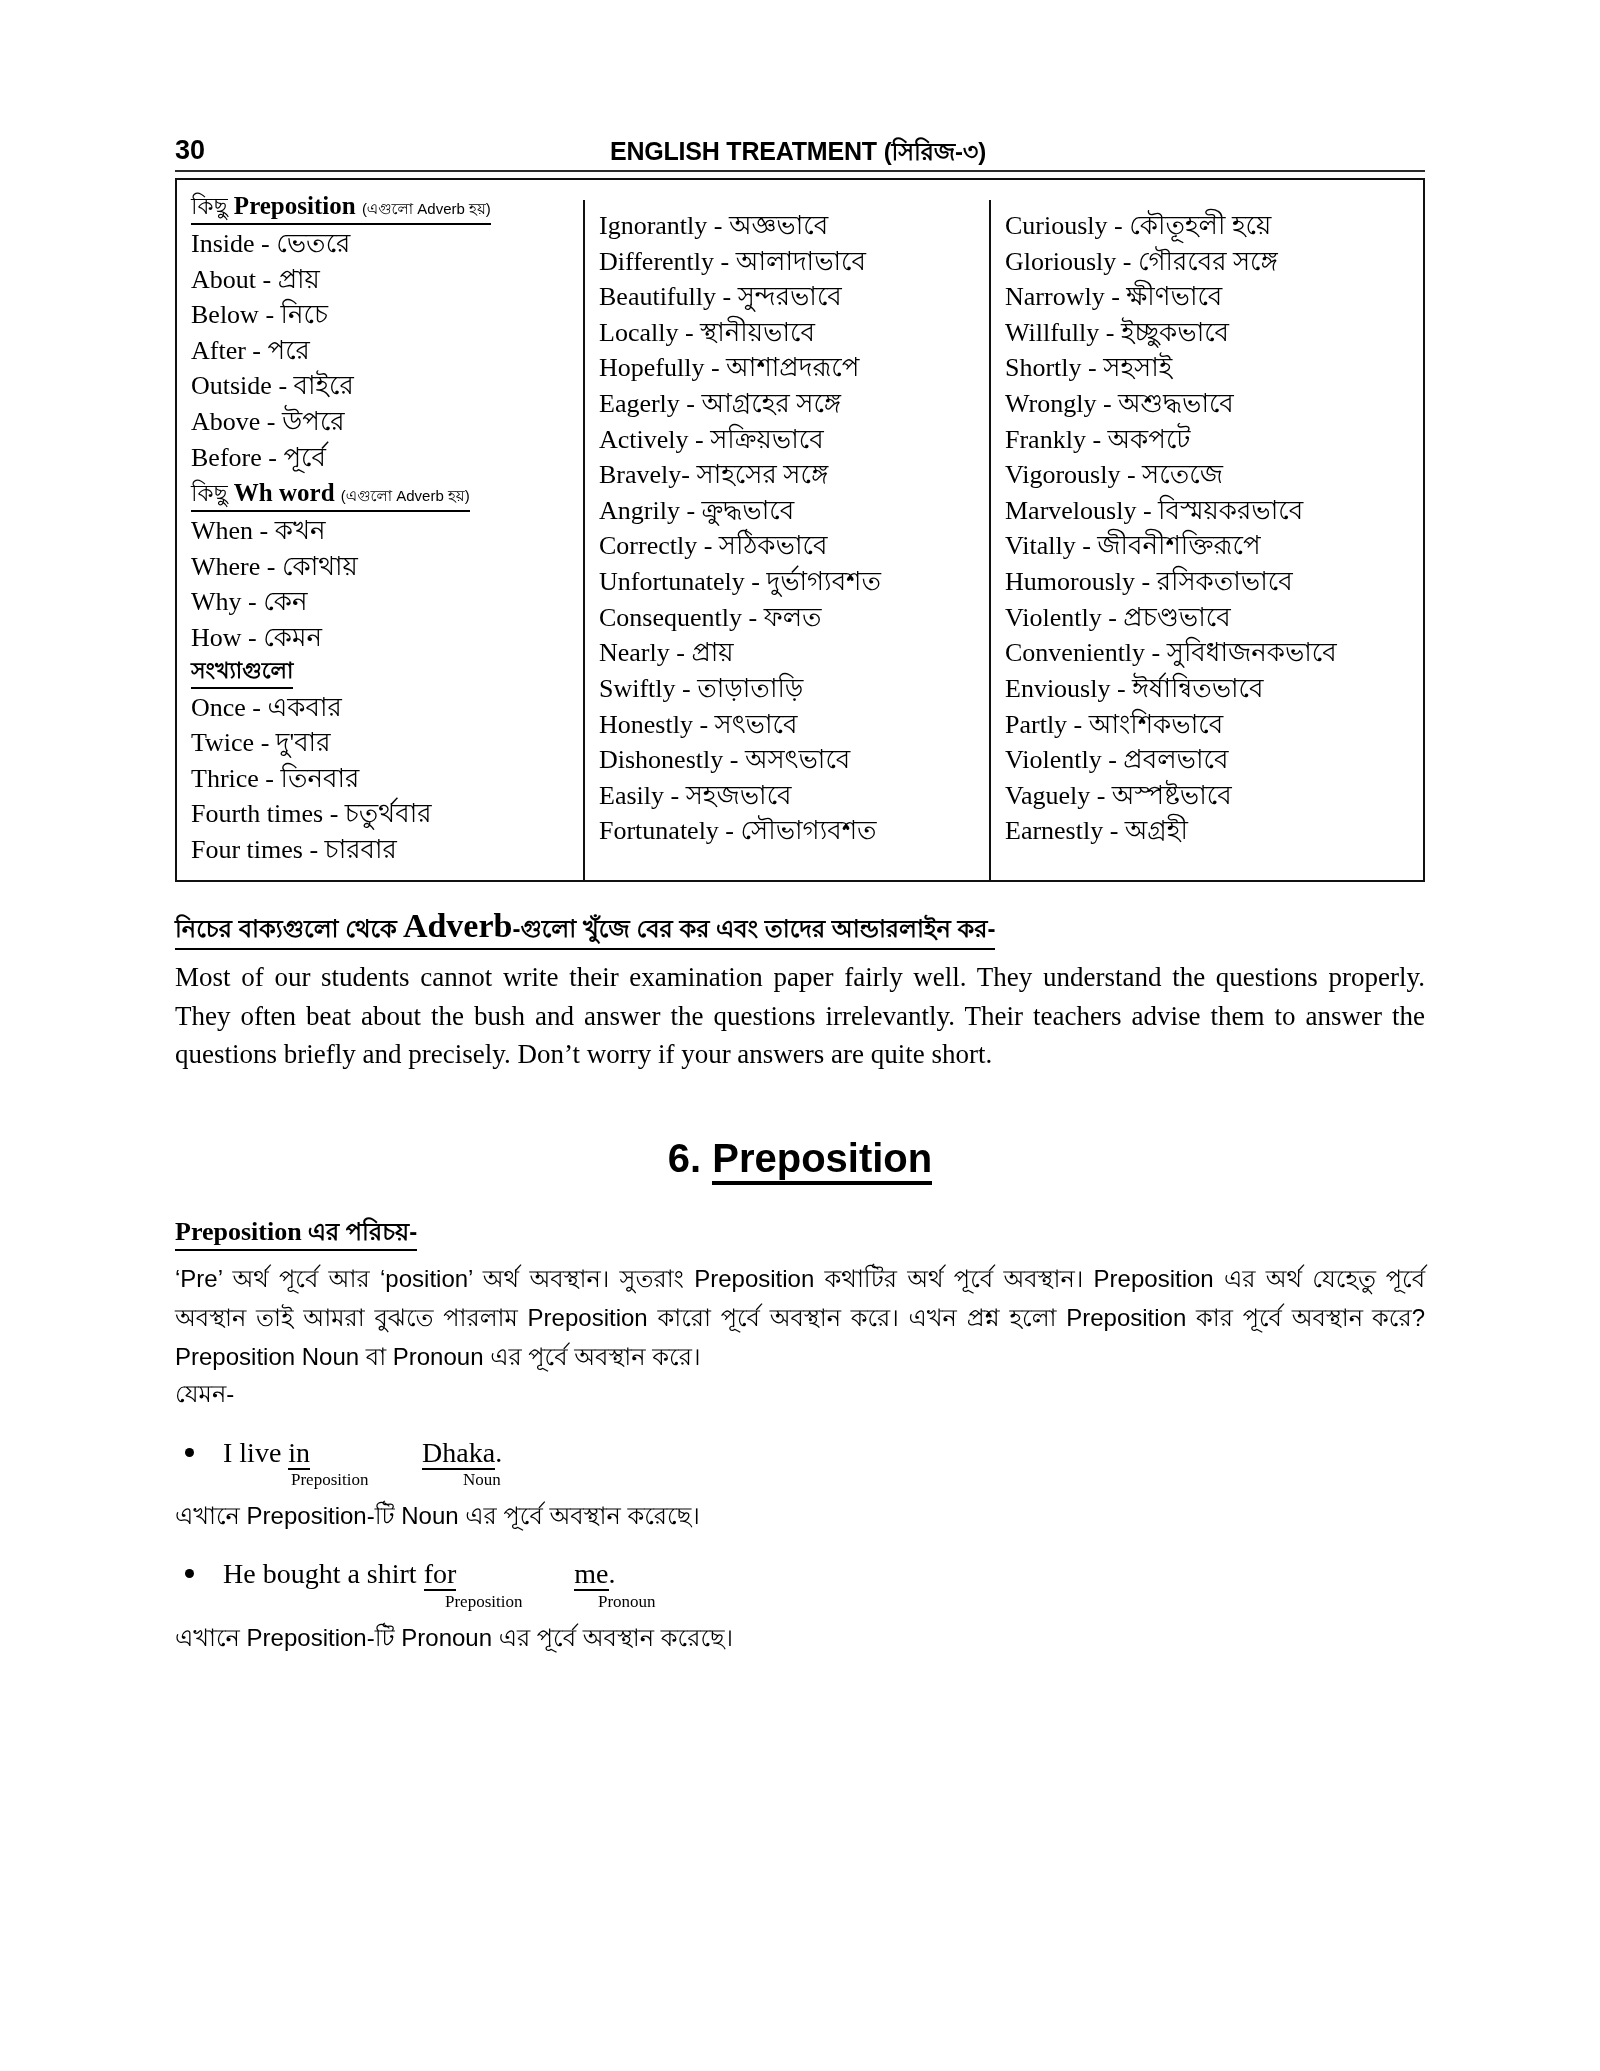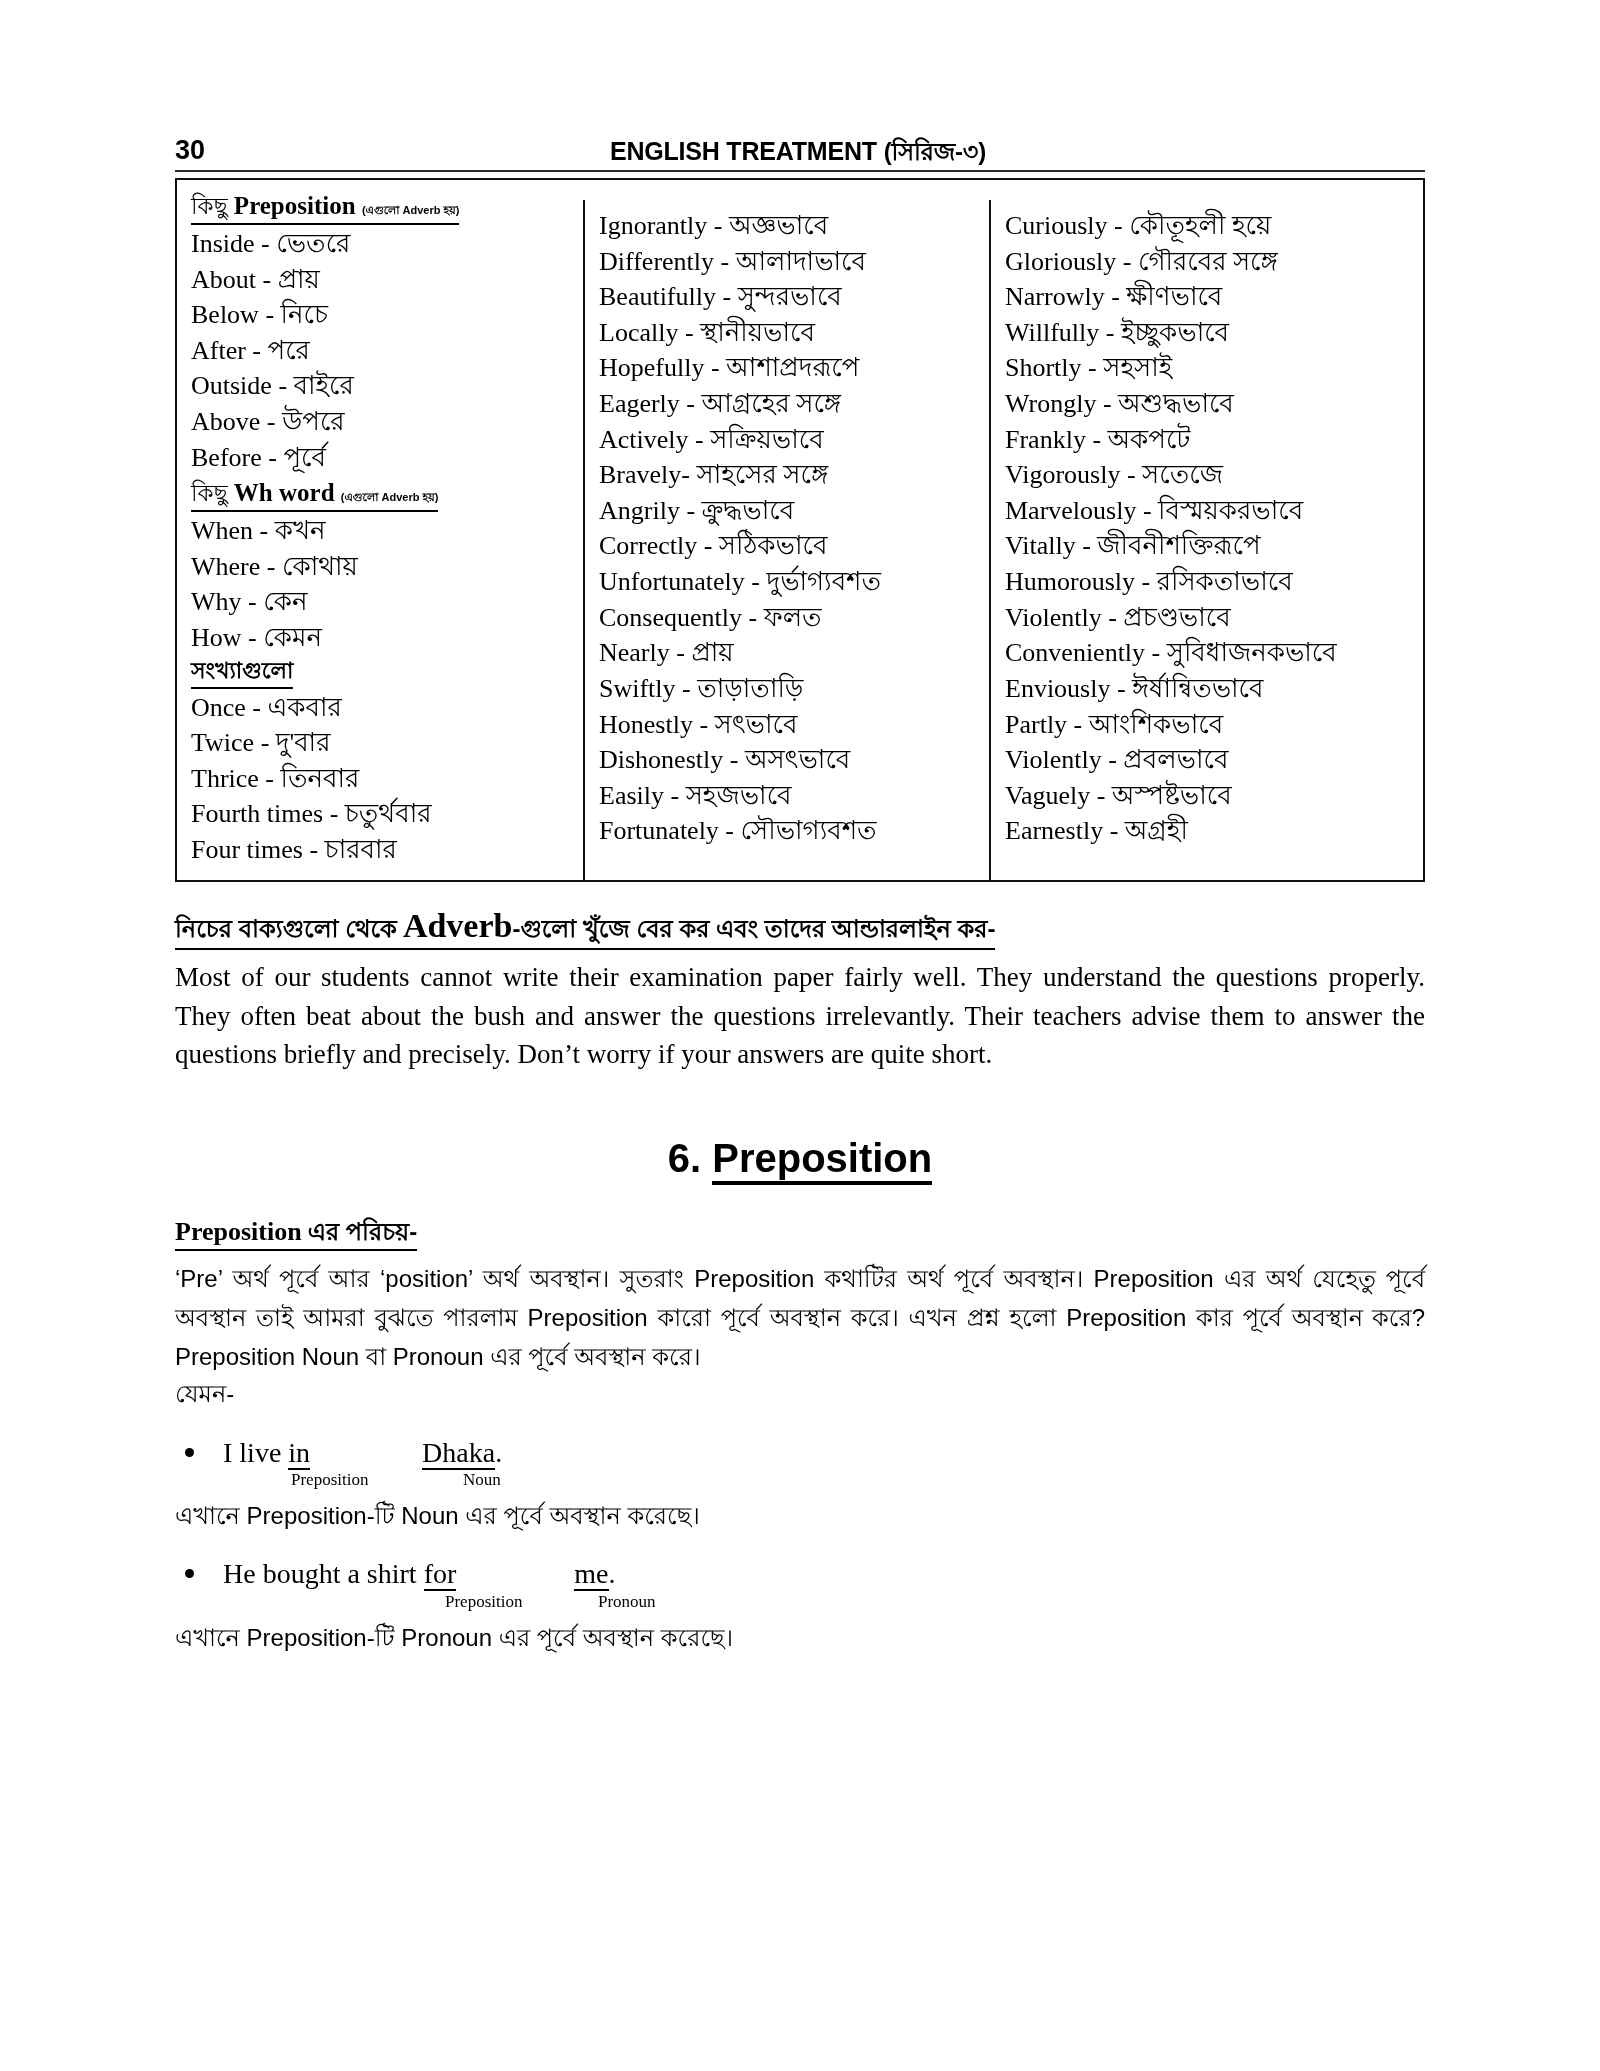--- a/index.html
+++ b/index.html
@@ -90,21 +90,21 @@
     font-size: 25px;
     font-weight: bold;
     line-height: 1.4;
     white-space: nowrap;
     display: inline-block;
     border-bottom: 2px solid #000;
     padding-bottom: 0px;
     margin-bottom: 1px;
   }
   .wt-head .bn-h { font-size: 23px; font-weight: normal; }
-  .wt-head .note { font-size: 11px; font-weight: bold; text-align: right; }
+  .wt-head .note { font-size: 15px; font-weight: normal; text-align: right; }
   .wt-head.bn-only { font-size: 22px; font-weight: bold; }
 
   
   .instruction {
     margin-top: 22px;
     font-size: 24px;
     font-weight: bold;
     display: inline-block;
     border-bottom: 2px solid #000;
     line-height: 1.3;

